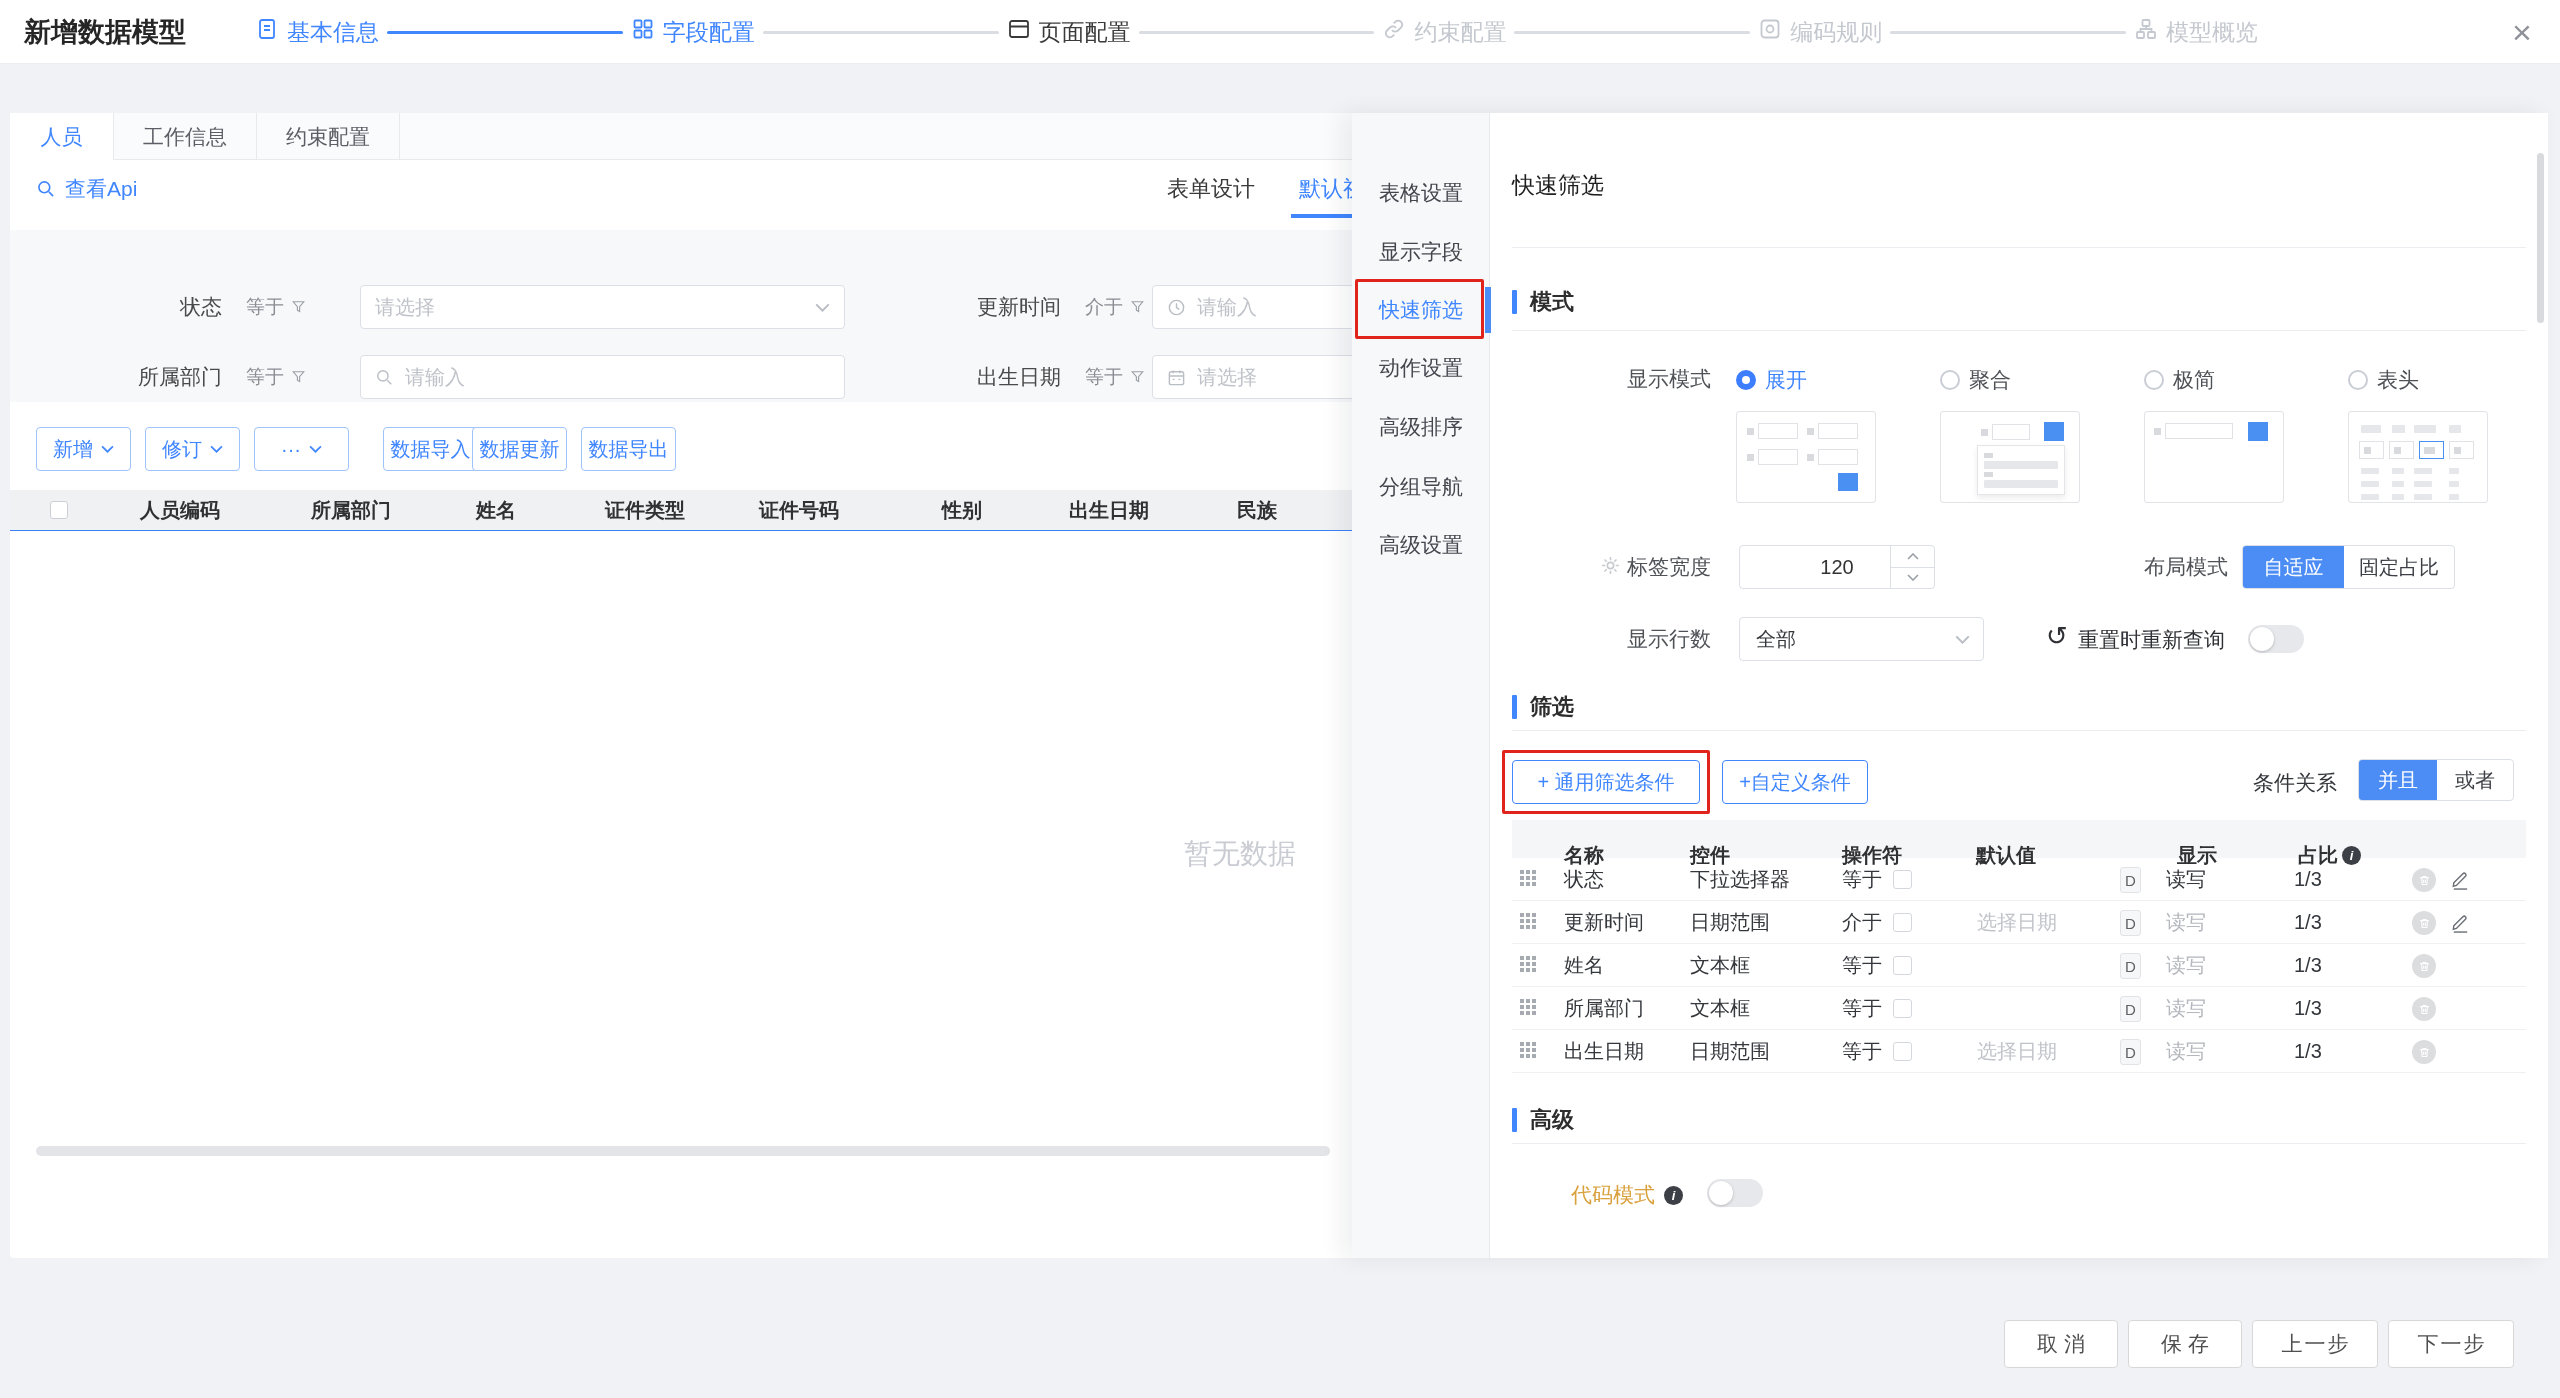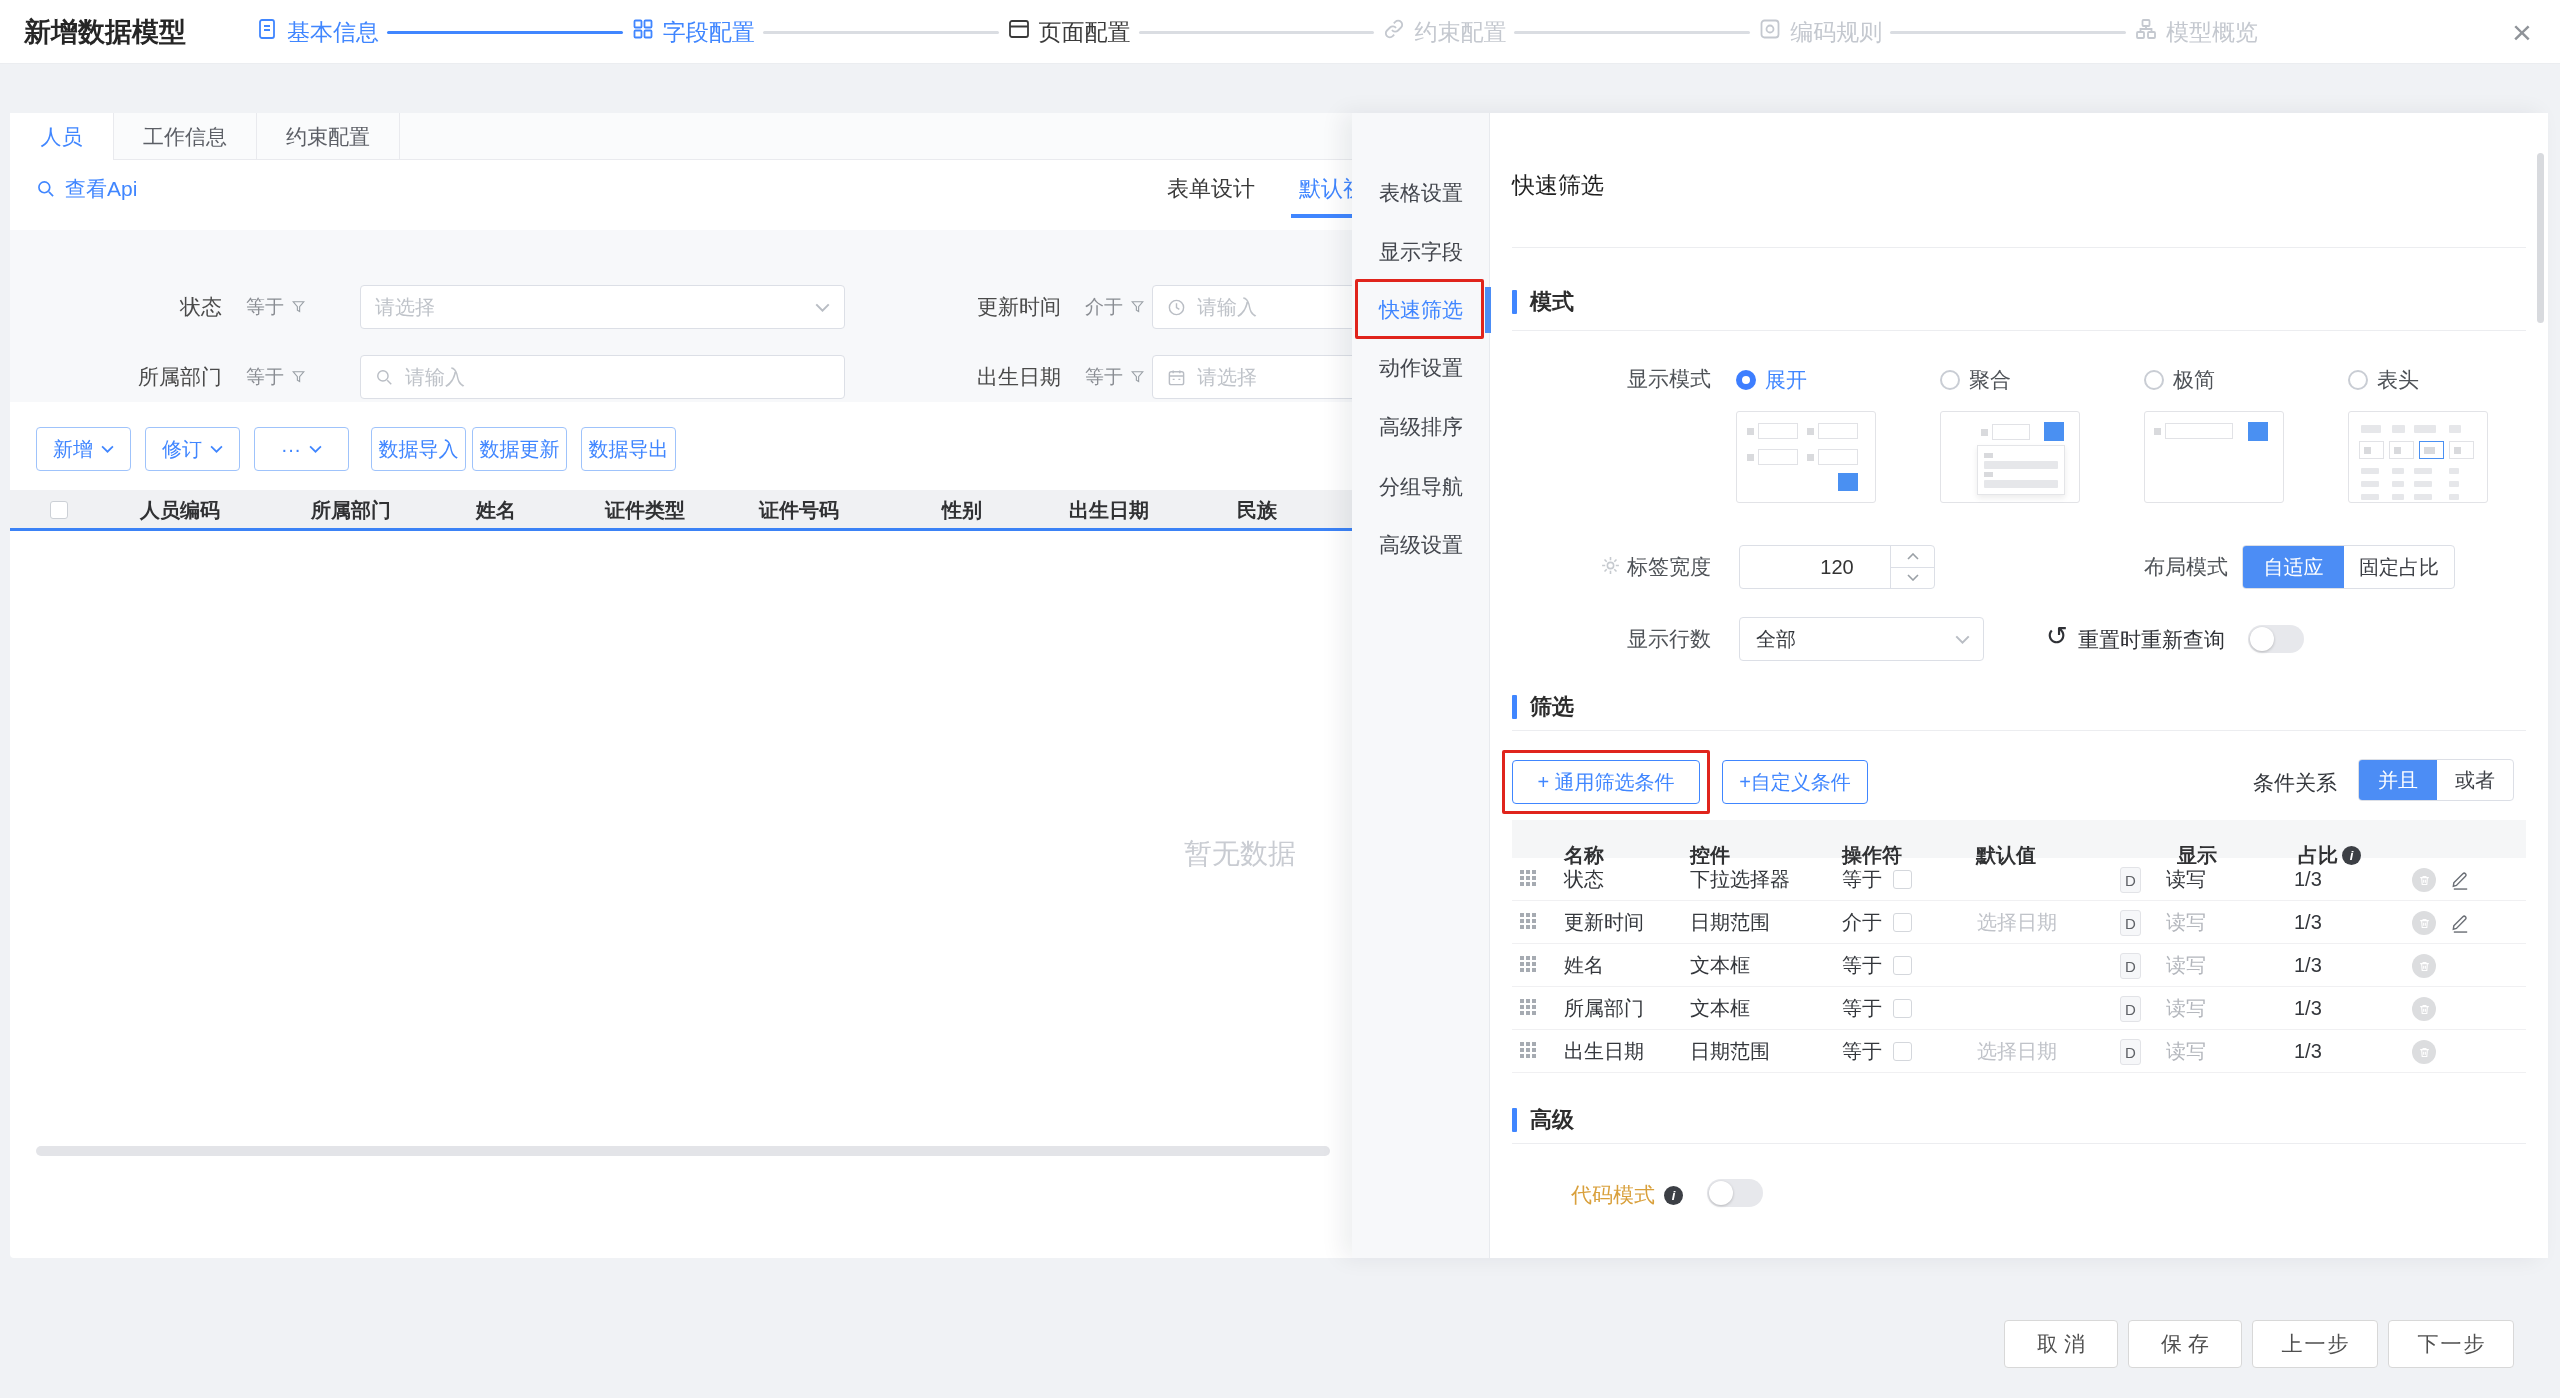--- a/index.html
+++ b/index.html
@@ -37,21 +37,21 @@
   .f-op svg{width:15px;height:16px;color:#9aa0a6;}
   .ibox{position:absolute;height:44px;background:#fff;border:1px solid #dcdfe6;border-radius:4px;display:flex;align-items:center;
         padding:16px 14px;gap:11px;font-size:20px;color:#bfc3c9;}
   .ibox svg{width:19px;height:19px;color:#b9bdc4;flex:none;}
   .ibox .chev{position:absolute;right:14px;width:15px;height:9px;color:#b9bdc4;}
   
   .act-btn{position:absolute;top:314px;height:44px;width:95px;border:1px solid #9fc3fb;border-radius:4px;color:#4086ff;
            font-size:20px;background:#fff;display:flex;align-items:center;justify-content:center;gap:8px;cursor:pointer;}
   .act-btn svg{width:13px;height:8px;}
   
-  .dt-header{position:absolute;left:0;top:377px;right:0;height:41px;background:#f0f1f3;border-bottom:3px solid #3b82f6;}
+  .dt-header{position:absolute;left:0;top:377px;right:0;height:41px;background:#f0f1f3;border-bottom:1px solid #3b82f6;}
   .dt-col{position:absolute;top:0;height:41px;display:flex;align-items:center;font-size:20px;font-weight:700;color:#303133;transform:translateX(-50%);}
   .cb{position:absolute;width:18px;height:18px;border:1px solid #ccd0d6;border-radius:3px;background:#fff;cursor:pointer;}
   .empty-text{position:absolute;left:1230px;top:722px;transform:translateX(-50%);font-size:28px;color:#c9ccd2;}
   .hscroll{position:absolute;left:26px;top:1033px;width:1294px;height:10px;border-radius:5px;background:#e3e4e8;cursor:pointer;}
   
   .settings-panel{position:absolute;left:1352px;top:113px;width:1196px;height:1145px;background:#fff;
                   box-shadow:-10px 0 22px rgba(15,23,42,.07);}
   .side-menu{position:absolute;left:0;top:0;width:138px;height:100%;background:#f7f8fa;border-right:1px solid #e8eaee;}
   .menu-item{position:absolute;left:0;width:138px;height:56px;display:flex;align-items:center;justify-content:center;
              font-size:21px;color:#43464d;cursor:pointer;}
@@ -266,21 +266,21 @@
       <svg viewBox="0 0 12 7" fill="none" stroke="currentColor" stroke-width="1.6">
           <path d="M1 1l5 5 5-5"></path>
         </svg>
     </div>
     <div class="act-btn" style="left:244px;">
       <span>···</span>
       <svg viewBox="0 0 12 7" fill="none" stroke="currentColor" stroke-width="1.6">
           <path d="M1 1l5 5 5-5"></path>
         </svg>
     </div>
-    <div class="act-btn" style="left:361px;">
+    <div class="act-btn" style="left:373px;">
       <span>数据导入</span>
     </div>
     <div class="act-btn" style="left:462px;">
       <span>数据更新</span>
     </div>
     <div class="act-btn" style="left:571px;">
       <span>数据导出</span>
     </div>
 
     <div class="dt-header">

